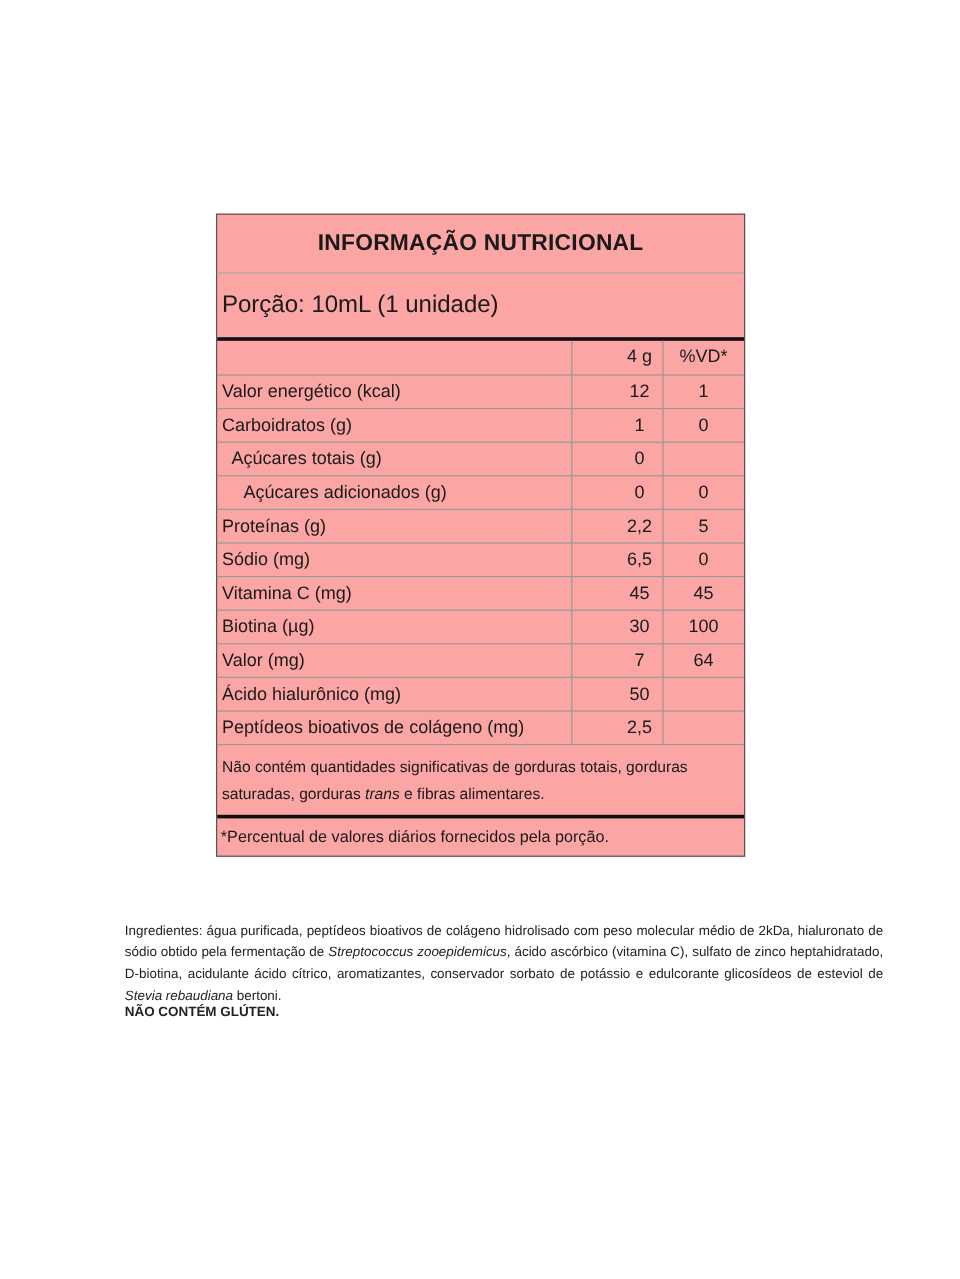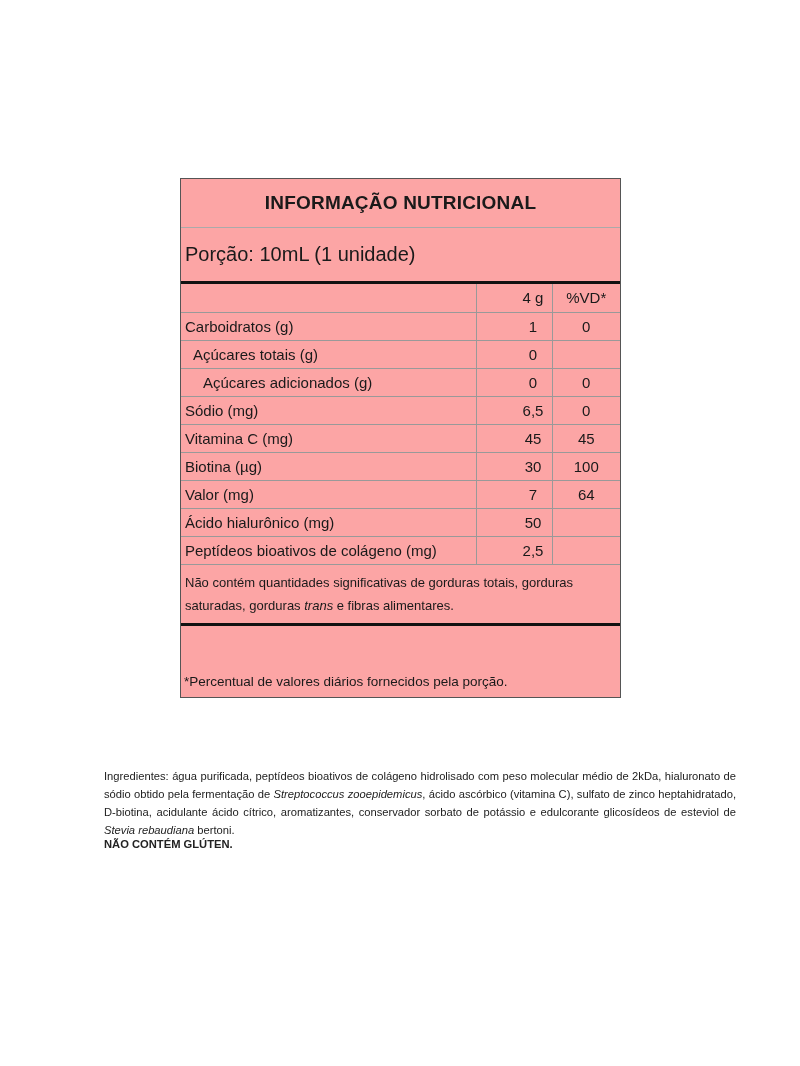--- a/index.html
+++ b/index.html
@@ -31,21 +31,21 @@
   table.nutri col.c3 { width: auto; }
   table.nutri td.name { padding-left: 4px; border-right: 1.5px solid #999; }
   table.nutri td.qty { text-align: center; border-right: 1.5px solid #999; padding-left: 38px; }
   table.nutri td.vd { text-align: center; }
   table.nutri td.indent1 { padding-left: 12px; }
   table.nutri td.indent2 { padding-left: 22px; }
   .note-row {
     padding: 6px 4px 6px 4px; font-size: 13px; line-height: 23px;
     border-bottom: 3px solid #111;
   }
-  .foot-row { height: 31px; display: flex; align-items: center; padding-left: 3px; font-size: 13.5px; margin-top: 40px; }
+  .foot-row { height: 31px; display: flex; align-items: center; padding-left: 3px; font-size: 13.5px; }
   .ingredients {
     position: absolute; left: 104px; top: 767px; width: 632px;
     font-size: 11.2px; line-height: 18px; text-align: justify; color: #222;
   }
   .gluten {
     position: absolute; left: 104px; top: 838px;
     font-size: 11.2px; font-weight: bold; color: #222;
   }
   i { font-style: italic; }
 </style>
@@ -60,34 +60,44 @@
         <col class="c1">
         <col class="c2">
         <col class="c3">
       </colgroup>
     <tbody id="nutri-body">
       <tr>
         <td class="name"></td>
         <td class="qty">4 g</td>
         <td class="vd">%VD*</td>
       </tr>
+    <tr>
+          <td class="name">Valor energético (kcal)</td>
+          <td class="qty">12</td>
+          <td class="vd">1</td>
+        </tr>
         <tr>
           <td class="name">Carboidratos (g)</td>
           <td class="qty">1</td>
           <td class="vd">0</td>
         </tr>
         <tr>
           <td class="name indent1">Açúcares totais (g)</td>
           <td class="qty">0</td>
           <td class="vd"></td>
         </tr>
         <tr>
           <td class="name indent2">Açúcares adicionados (g)</td>
           <td class="qty">0</td>
           <td class="vd">0</td>
+        </tr>
+        <tr>
+          <td class="name">Proteínas (g)</td>
+          <td class="qty">2,2</td>
+          <td class="vd">5</td>
         </tr>
         <tr>
           <td class="name">Sódio (mg)</td>
           <td class="qty">6,5</td>
           <td class="vd">0</td>
         </tr>
         <tr>
           <td class="name">Vitamina C (mg)</td>
           <td class="qty">45</td>
           <td class="vd">45</td>

